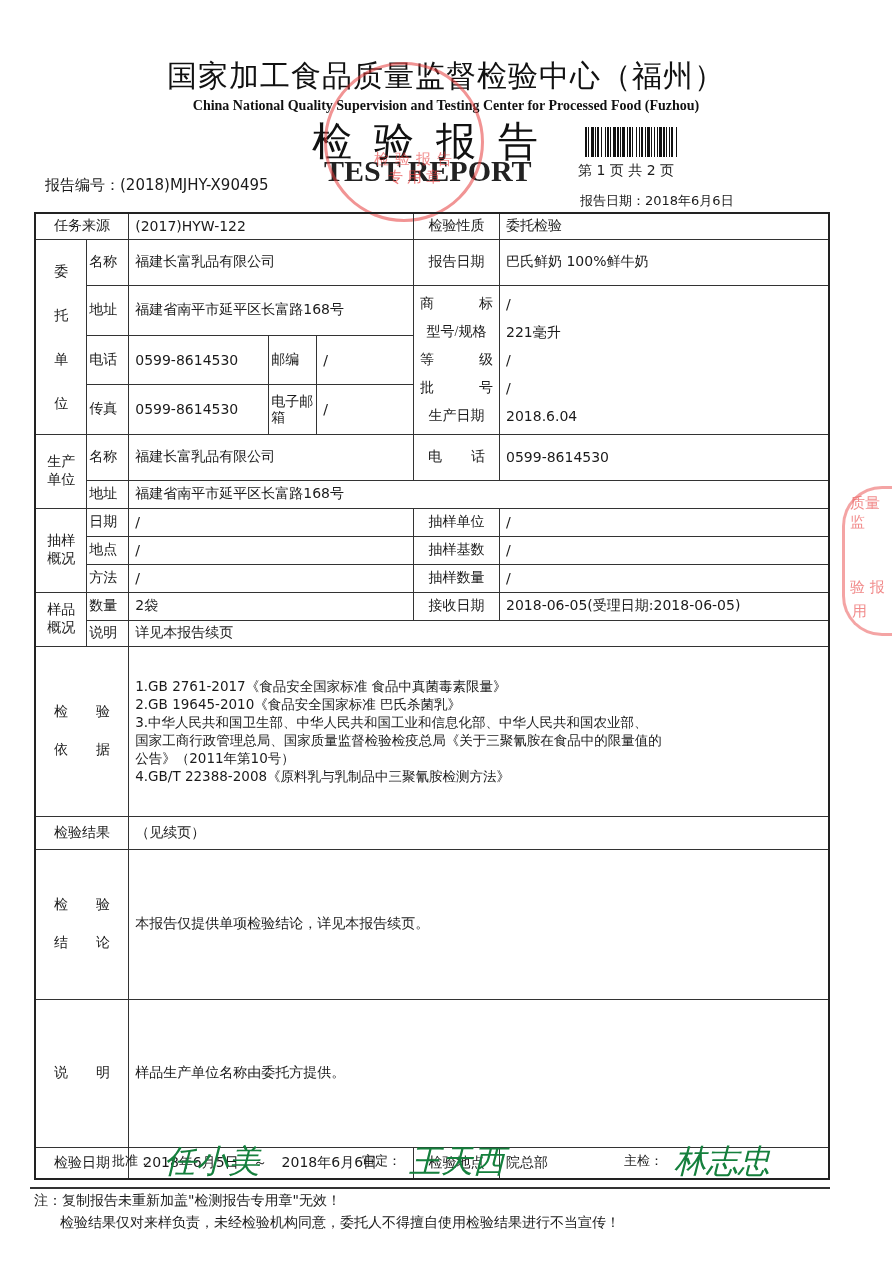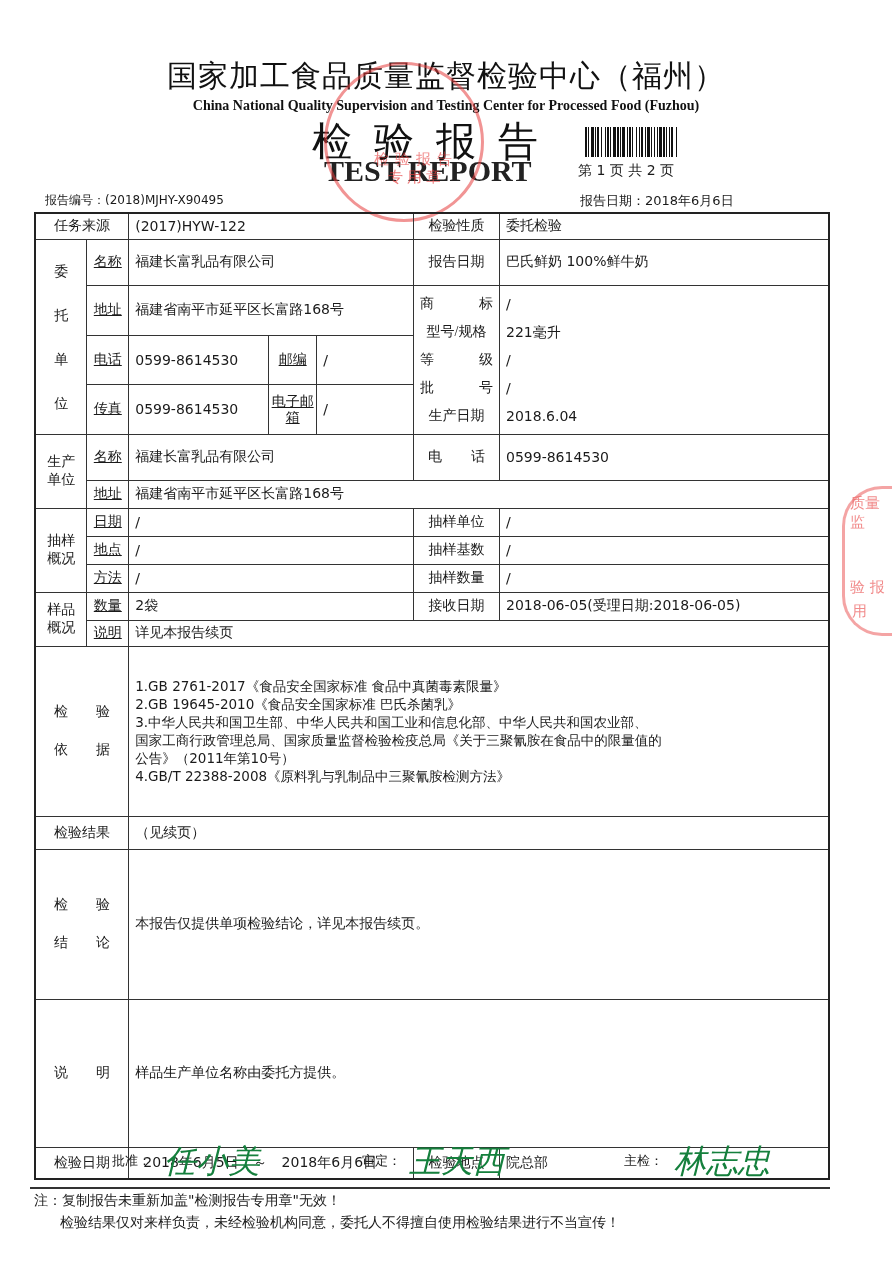--- a/index.html
+++ b/index.html
@@ -10,41 +10,41 @@
               letter-spacing: 1px; font-family: "DejaVu Sans", sans-serif; color: #111; }
   .title-en { left: 0; width: 892px; top: 98px; text-align: center; font-size: 14px; font-weight: bold;
               font-family: "Liberation Serif", serif; color: #111; }
   .report-cn { left: 312px; top: 114px; font-size: 40px; letter-spacing: 22px;
                font-family: "DejaVu Sans", sans-serif; color: #111; }
   .report-en { left: 324px; top: 154px; font-size: 30px; font-weight: bold;
                font-family: "Liberation Serif", serif; letter-spacing: 0px; color: #222; }
   .barcode { left: 585px; top: 127px; width: 215px; height: 30px; display: flex; gap: 0; }
   .barcode span { display: block; height: 100%; background: #111; }
   .page-info { left: 578px; top: 162px; font-size: 14px; font-family: "DejaVu Sans", sans-serif; }
-  .report-no { left: 45px; top: 192px; font-size: 12px; font-family: "DejaVu Sans", sans-serif; }
+  .report-no { left: 45px; top: 176px; font-size: 15px; font-family: "DejaVu Sans", sans-serif; }
   .report-date { left: 580px; top: 192px; font-size: 13px; font-family: "DejaVu Sans", sans-serif; }
 
   .stamp { left: 324px; top: 62px; width: 160px; height: 160px; border: 3px solid rgba(230,60,60,0.55);
            border-radius: 50%; box-sizing: border-box; }
   .stamp-text1 { left: 388px; top: 168px; font-size: 15px; color: rgba(230,60,60,0.7); letter-spacing: 4px;
                  font-family: "DejaVu Sans", sans-serif; }
   .stamp-text2 { left: 374px; top: 150px; font-size: 15px; color: rgba(230,60,60,0.6); letter-spacing: 6px;
                  font-family: "DejaVu Sans", sans-serif; }
   .side-stamp { left: 842px; top: 486px; width: 70px; height: 150px; border: 3px solid rgba(235,90,90,0.55);
                 border-right: none; border-radius: 40px 0 0 40px; box-sizing: border-box; }
   .side-stamp-t1 { left: 850px; top: 494px; font-size: 15px; color: rgba(235,90,90,0.7); font-family: "DejaVu Sans", sans-serif; }
   .side-stamp-t2 { left: 850px; top: 578px; font-size: 15px; color: rgba(235,90,90,0.7); font-family: "DejaVu Sans", sans-serif; }
   .side-stamp-t3 { left: 852px; top: 602px; font-size: 15px; color: rgba(235,90,90,0.7); font-family: "DejaVu Sans", sans-serif; }
 
   table.main { position: absolute; left: 34px; top: 212px; width: 796px; border-collapse: collapse;
                font-family: "DejaVu Sans", sans-serif; font-size: 14px; }
   table.main td { border: 1px solid #333; padding: 0 6px; vertical-align: middle; }
   table.main { border: 2px solid #222; }
   .lbl { text-align: center; white-space: nowrap; font-family: Liberation Serif, serif; }
-  .lbl-sm { text-align: center; white-space: nowrap; padding: 0 2px !important; text-decoration: underline; }
+  .lbl-sm { text-align: left; white-space: nowrap; padding: 0 2px !important; }
   .vert { text-align: center; line-height: 44px; }
   .just { text-align: justify; text-align-last: justify; }
   .basis { font-size: 13.5px; line-height: 18px; padding: 8px 6px !important; }
   .basis div { white-space: nowrap; }
 
   .sig-row { left: 34px; top: 1138px; width: 796px; height: 46px; font-family: "DejaVu Sans", sans-serif; font-size: 13px; }
   .sig { position: absolute; top: 14px; }
   .sig-hand { position: absolute; top: 2px; font-family: "DejaVu Serif", serif; font-style: italic; font-size: 32px; color: #15803d; }
   .footer-line { left: 30px; top: 1187px; width: 800px; height: 0; border-top: 2px solid #333; }
   .note1 { left: 34px; top: 1192px; font-size: 14px; font-family: "DejaVu Sans", sans-serif; }

